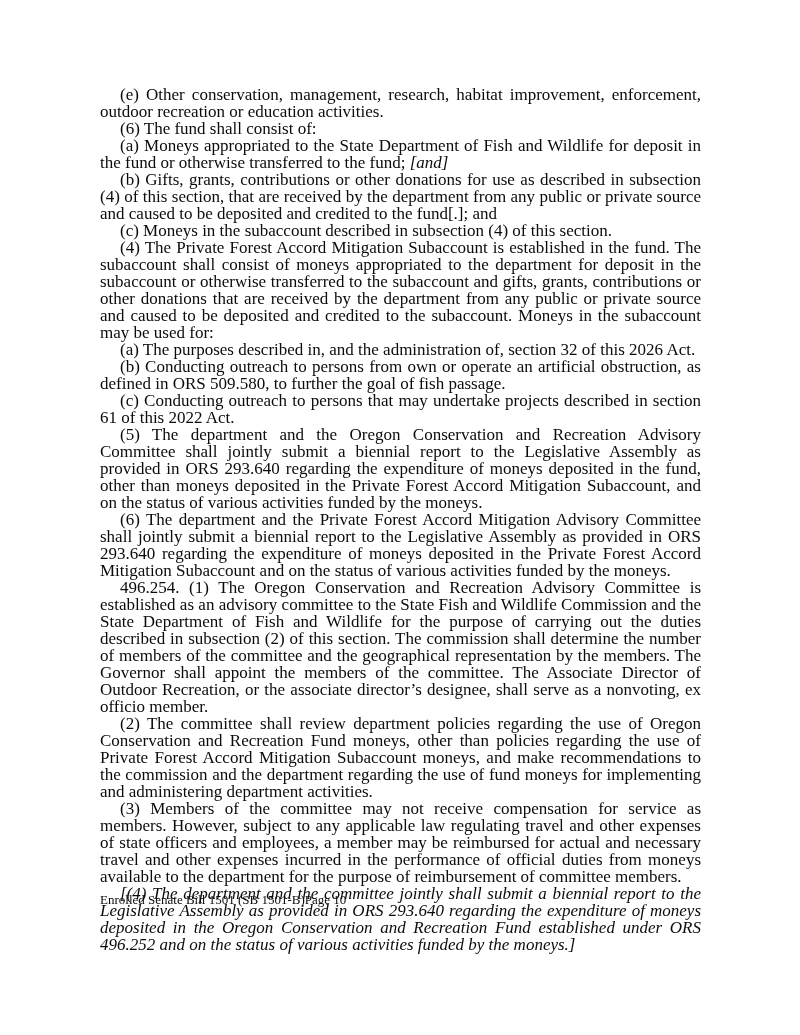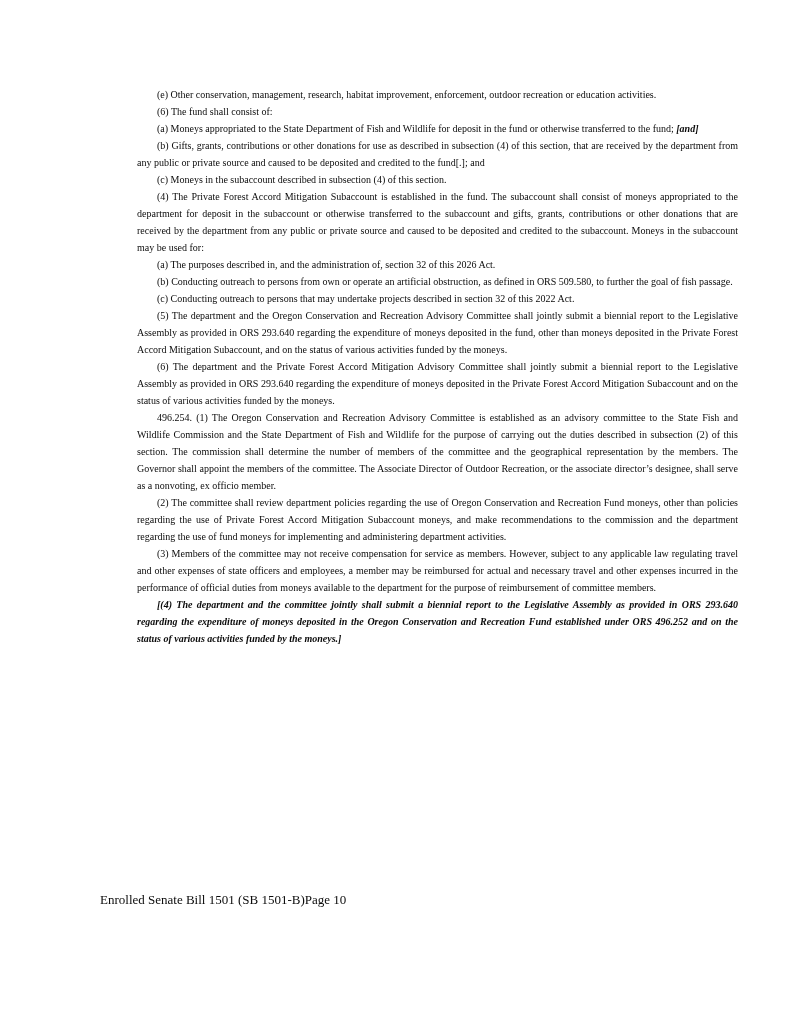--- a/index.html
+++ b/index.html
@@ -11,32 +11,31 @@
     background: #ffffff;
     color: #0b0b0b;
     font-family: "Liberation Serif", "DejaVu Serif", serif;
     overflow: hidden;
   }
   .content {
     position: absolute;
     left: 100px;
     top: 86px;
     width: 601px;
-    font-size: 10px;
+    font-size: 17px;
     line-height: 17px;
     text-align: justify;
-    margin-left: 37px;
   }
   .content p {
     margin: 0;
     padding: 0;
     text-indent: 20px;
   }
   .b  { font-weight: normal; }
-  .i  { font-style: italic; font-weight: bold; }
+  .i  { font-style: italic; }
   .bu { font-weight: bold; text-decoration: underline; text-underline-offset: 2px; }
   .justify-last { text-align-last: justify; }
   .footer {
     position: absolute;
     left: 100px;
     top: 891px;
     width: 601px;
     display: flex;
     font-size: 13px;
     line-height: 17px;
@@ -58,21 +57,21 @@
     <p><span>(b) Gifts, grants, contributions or other donations for use as described in subsection (4) of this section, that are received by the department from any public or private source and caused to be deposited and credited to the fund[.]</span><span class="b">; and</span></p>
 
     <p><span class="b">(c) Moneys in the subaccount described in subsection (4) of this section.</span></p>
 
     <p><span class="b">(4) The Private Forest Accord Mitigation Subaccount is established in the fund. The subaccount shall consist of moneys appropriated to the department for deposit in the subaccount or otherwise transferred to the subaccount and gifts, grants, contributions or other donations that are received by the department from any public or private source and caused to be deposited and credited to the subaccount. Moneys in the subaccount may be used for:</span></p>
 
     <p><span class="b">(a) The purposes described in, and the administration of, section 32 of this 2026 Act.</span></p>
 
     <p><span class="b">(b) Conducting outreach to persons from own or operate an artificial obstruction, as defined in ORS 509.580, to further the goal of fish passage.</span></p>
 
-    <p><span class="b">(c) Conducting outreach to persons that may undertake projects described in section 32 of this 2022 Act.</span></p>
+    <p><span class="b">(c) Conducting outreach to persons that may undertake projects described in section 61 of this 2022 Act.</span></p>
 
     <p><span class="b">(5) The department and the Oregon Conservation and Recreation Advisory Committee shall jointly submit a biennial report to the Legislative Assembly as provided in ORS 293.640 regarding the expenditure of moneys deposited in the fund, other than moneys deposited in the Private Forest Accord Mitigation Subaccount, and on the status of various activities funded by the moneys.</span></p>
 
     <p><span class="b">(6) The department and the Private Forest Accord Mitigation Advisory Committee shall jointly submit a biennial report to the Legislative Assembly as provided in ORS 293.640 regarding the expenditure of moneys deposited in the Private Forest Accord Mitigation Subaccount and on the status of various activities funded by the moneys.</span></p>
 
 
     <p><span>496.254. (1) The Oregon Conservation and Recreation Advisory Committee is established as an advisory committee to the State Fish and Wildlife Commission and the State Department of Fish and Wildlife for the purpose of carrying out the duties described in subsection (2) of this section. The commission shall determine the number of members of the committee and the geographical representation by the members. The Governor shall appoint the members of the committee. The Associate Director of Outdoor Recreation, or the associate director’s designee, shall serve as a nonvoting, ex officio member.</span></p>
 
     <p><span>(2) The committee shall review department policies regarding the use of Oregon Conservation and Recreation Fund moneys</span><span class="b">, other than policies regarding the use of Private Forest Accord Mitigation Subaccount moneys,</span><span> and make recommendations to the commission and the department regarding the use of fund moneys for implementing and administering department activities.</span></p>
 

